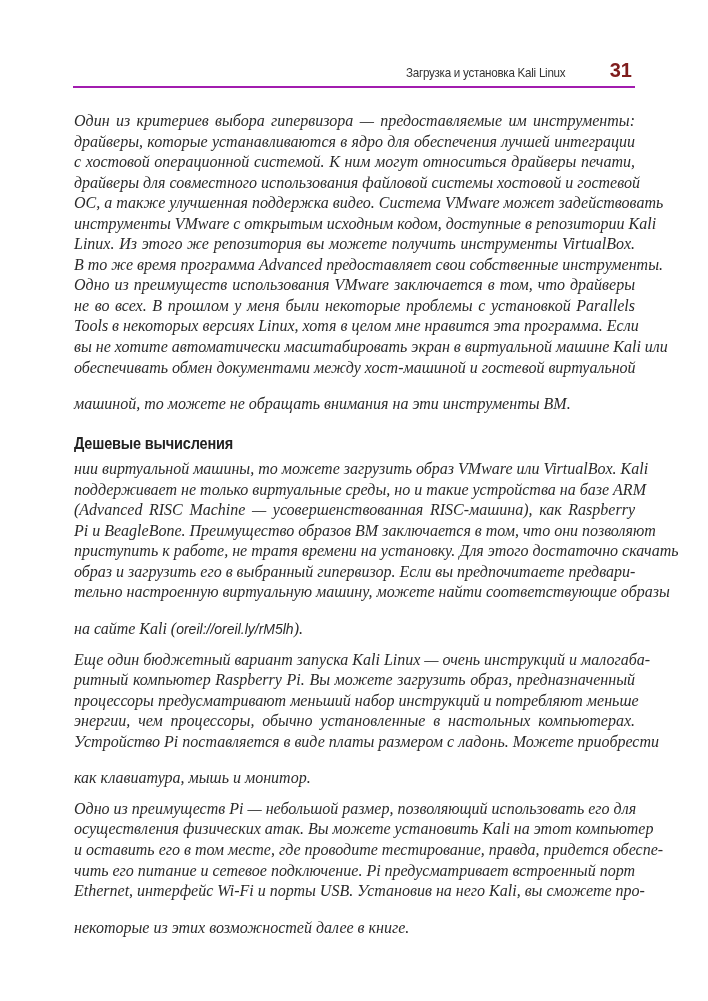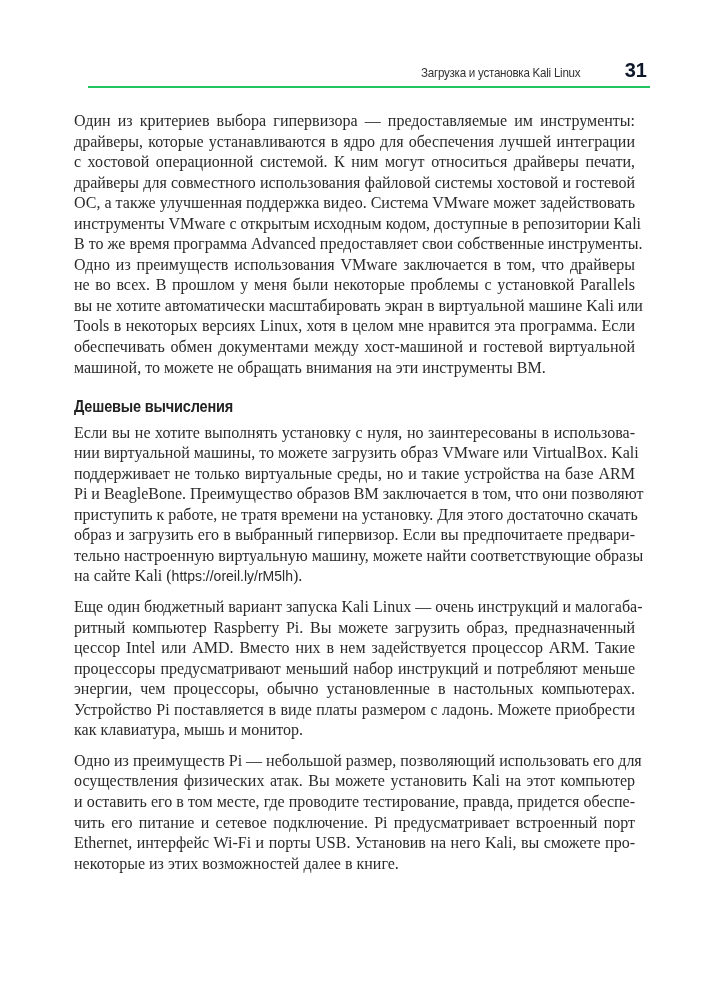--- a/index.html
+++ b/index.html
@@ -1,39 +1,39 @@
 <!DOCTYPE html>
 <html><head>
 <meta charset="utf-8">
 <style>
   html, body { margin: 0; padding: 0; }
   body {
     width: 708px; height: 1001px; background: #ffffff; position: relative; overflow: hidden;
     color: #2a2a2a;
   }
   .running-head {
-    position: absolute; left: 88px; top: 56px; width: 562px; height: 30px;
-    border-bottom: 2px solid #22c55e;
+    position: absolute; left: 73px; top: 56px; width: 562px; height: 30px;
+    border-bottom: 2px solid #a21caf;
   }
   .rh-title {
     position: absolute; right: 70px; top: 9px;
     font-family: "Liberation Sans", sans-serif; font-size: 13.5px; color: #333;
     letter-spacing: -0.3px; transform: scaleX(0.86); transform-origin: right center;
   }
   .rh-page {
     position: absolute; right: 3px; top: 3px;
-    font-family: "Liberation Sans", sans-serif; font-weight: bold; font-size: 20px; color: #0f172a;
+    font-family: "Liberation Sans", sans-serif; font-weight: bold; font-size: 20px; color: #7f1d1d;
   }
   .body-text {
     position: absolute; left: 74px; top: 111px; width: 561px;
     font-family: "Liberation Serif", serif; font-size: 16px; line-height: 20.55px;
   }
   .body-text p { margin: 0; text-align: justify; }
-  .line { display: block; text-align: justify; text-align-last: justify; white-space: nowrap; }
-  .line.last { text-align-last: left; }
+  .line { display: block; text-align: justify; text-align-last: justify; white-space: nowrap; font-style: italic; }
+  .line.last { text-align-last: left; margin-top: 16px; }
   .para-gap { height: 10px; }
   .heading {
     font-family: "Liberation Sans", sans-serif; font-weight: bold; font-size: 16.5px;
     margin: 18px 0 6px 0; color: #222; transform: scaleX(0.88); transform-origin: left center;
     letter-spacing: -0.2px;
   }
   .url { font-family: "Liberation Sans", sans-serif; font-size: 14px; }
 </style>
 </head>
 <body>
@@ -44,48 +44,48 @@
 </div>
 
 <div class="body-text">
   <p>
     <span class="line">Один из критериев выбора гипервизора — предоставляемые им инструменты:</span>
     <span class="line">драйверы, которые устанавливаются в ядро для обеспечения лучшей интеграции</span>
     <span class="line">с хостовой операционной системой. К ним могут относиться драйверы печати,</span>
     <span class="line">драйверы для совместного использования файловой системы хостовой и гостевой</span>
     <span class="line">ОС, а также улучшенная поддержка видео. Система VMware может задействовать</span>
     <span class="line">инструменты VMware с открытым исходным кодом, доступные в репозитории Kali</span>
+    <span class="line">Linux. Из этого же репозитория вы можете получить инструменты VirtualBox.</span>
     <span class="line">В то же время программа Advanced предоставляет свои собственные инструменты.</span>
     <span class="line">Одно из преимуществ использования VMware заключается в том, что драйверы</span>
     <span class="line">не во всех. В прошлом у меня были некоторые проблемы с установкой Parallels</span>
+    <span class="line">Tools в некоторых версиях Linux, хотя в целом мне нравится эта программа. Если</span>
     <span class="line">вы не хотите автоматически масштабировать экран в виртуальной машине Kali или</span>
-    <span class="line">Tools в некоторых версиях Linux, хотя в целом мне нравится эта программа. Если</span>
     <span class="line">обеспечивать обмен документами между хост-машиной и гостевой виртуальной</span>
     <span class="line last">машиной, то можете не обращать внимания на эти инструменты ВМ.</span>
   </p>
 
   <div class="heading">Дешевые вычисления</div>
 
   <p>
-    <span class="line">Если вы не хотите выполнять установку с нуля, но заинтересованы в использова-</span>
     <span class="line">нии виртуальной машины, то можете загрузить образ VMware или VirtualBox. Kali</span>
     <span class="line">поддерживает не только виртуальные среды, но и такие устройства на базе ARM</span>
+    <span class="line">(Advanced RISC Machine — усовершенствованная RISC-машина), как Raspberry</span>
     <span class="line">Pi и BeagleBone. Преимущество образов ВМ заключается в том, что они позволяют</span>
     <span class="line">приступить к работе, не тратя времени на установку. Для этого достаточно скачать</span>
     <span class="line">образ и загрузить его в выбранный гипервизор. Если вы предпочитаете предвари-</span>
     <span class="line">тельно настроенную виртуальную машину, можете найти соответствующие образы</span>
-    <span class="line last"><span>на сайте Kali (</span><span class="url">https://oreil.ly/rM5lh</span><span>).</span></span>
+    <span class="line last"><span>на сайте Kali (</span><span class="url">oreil://oreil.ly/rM5lh</span><span>).</span></span>
   </p>
 
   <div class="para-gap"></div>
 
   <p>
     <span class="line">Еще один бюджетный вариант запуска Kali Linux — очень инструкций и малогаба-</span>
     <span class="line">ритный компьютер Raspberry Pi. Вы можете загрузить образ, предназначенный</span>
-    <span class="line">цессор Intel или AMD. Вместо них в нем задействуется процессор ARM. Такие</span>
     <span class="line">процессоры предусматривают меньший набор инструкций и потребляют меньше</span>
     <span class="line">энергии, чем процессоры, обычно установленные в настольных компьютерах.</span>
     <span class="line">Устройство Pi поставляется в виде платы размером с ладонь. Можете приобрести</span>
     <span class="line last">как клавиатура, мышь и монитор.</span>
   </p>
 
   <div class="para-gap"></div>
 
   <p>
     <span class="line">Одно из преимуществ Pi — небольшой размер, позволяющий использовать его для</span>

